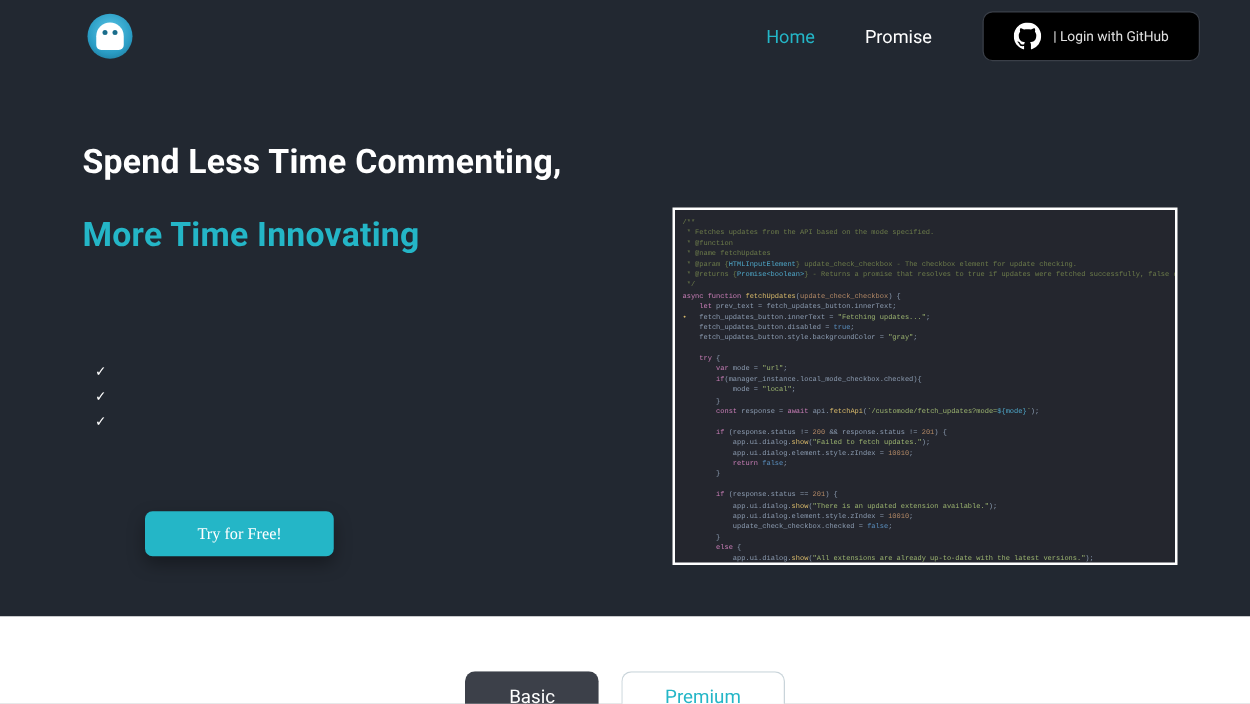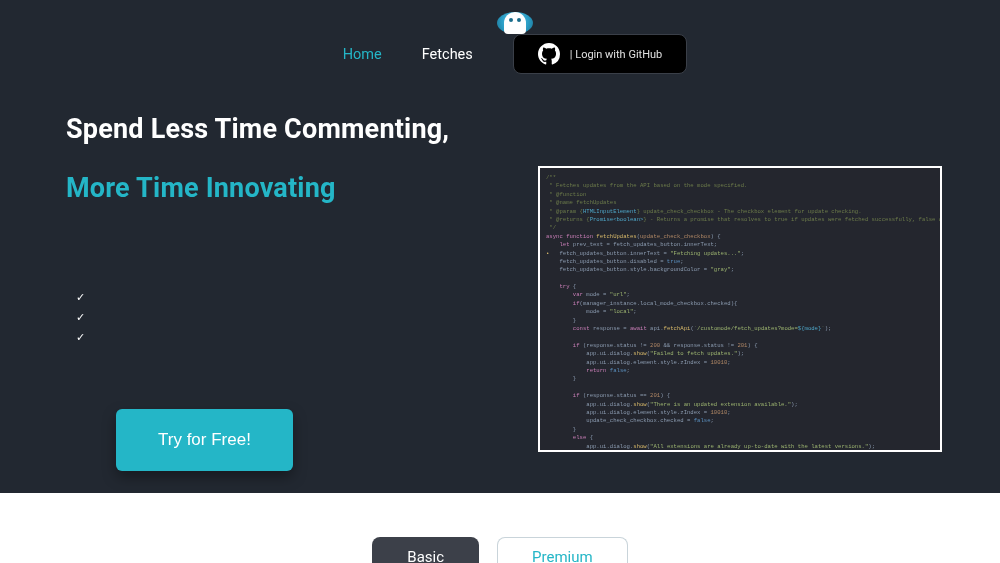--- a/index.html
+++ b/index.html
@@ -15,21 +15,20 @@
     color: #fff;
     height: 493px;
     position: relative;
   }
   .navbar {
     display: flex;
     align-items: center;
     justify-content: space-between;
     padding: 12px 40px 12px 70px;
     height: 58px;
-    flex-direction: column;
   }
   .logo {
     width: 36px;
     height: 36px;
     border-radius: 50%;
     background: radial-gradient(circle at 50% 40%, #5ec8e8 0%, #2a9dc5 60%, #1a6d8c 100%);
     display: flex;
     align-items: center;
     justify-content: center;
     position: relative;
@@ -122,24 +121,25 @@
   .check {
     font-size: 11px;
     color: #fff;
   }
   .cta-btn {
     margin: 58px 0 0 50px;
     background: #24b6c7;
     color: #fff;
     border: none;
     border-radius: 6px;
-    padding: 21px 42px;
-    font-size: 17px;
+    padding: 10px 42px;
+    font-size: 13px;
     cursor: pointer;
     box-shadow: 0 6px 14px rgba(0,0,0,0.35);
+    font-family: Liberation Serif, serif;
   }
   .hero-right {
     flex: 1;
     display: flex;
     justify-content: flex-end;
   }
   .code-preview {
     width: 404px;
     height: 286px;
     border: 2px solid #fff;
@@ -192,21 +192,21 @@
 </head>
 <body>
 
 <div class="hero-section">
   <nav class="navbar">
     <div class="logo">
       <div class="logo-inner"></div>
     </div>
     <div class="nav-right">
       <span class="nav-link active">Home</span>
-      <span class="nav-link">Fetches</span>
+      <span class="nav-link">Promise</span>
       <div class="login-btn">
         <svg class="github-icon" viewBox="0 0 16 16">
           <path d="M8 0C3.58 0 0 3.58 0 8c0 3.54 2.29 6.53 5.47 7.59.4.07.55-.17.55-.38 0-.19-.01-.82-.01-1.49-2.01.37-2.53-.49-2.69-.94-.09-.23-.48-.94-.82-1.13-.28-.15-.68-.52-.01-.53.63-.01 1.08.58 1.23.82.72 1.21 1.87.87 2.33.66.07-.52.28-.87.51-1.07-1.78-.2-3.64-.89-3.64-3.95 0-.87.31-1.59.82-2.15-.08-.2-.36-1.02.08-2.12 0 0 .67-.21 2.2.82.64-.18 1.32-.27 2-.27.68 0 1.36.09 2 .27 1.53-1.04 2.2-.82 2.2-.82.44 1.1.16 1.92.08 2.12.51.56.82 1.27.82 2.15 0 3.07-1.87 3.75-3.65 3.95.29.25.54.73.54 1.48 0 1.07-.01 1.93-.01 2.2 0 .21.15.46.55.38A8.013 8.013 0 0 0 16 8c0-4.42-3.58-8-8-8z"></path>
         </svg>
         <span>| Login with GitHub</span>
       </div>
     </div>
   </nav>
 
   <div class="hero-content">

